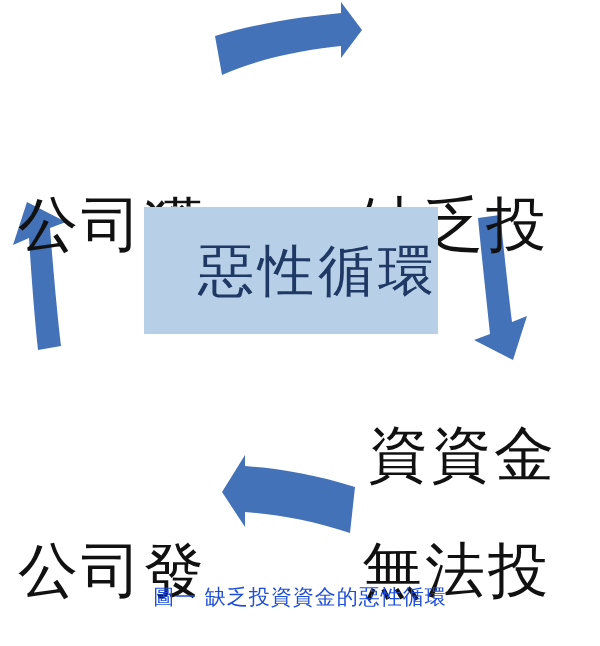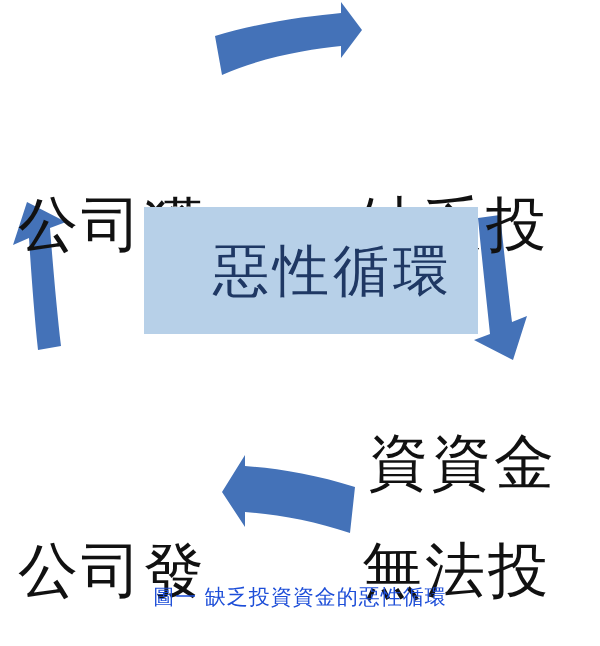--- a/index.html
+++ b/index.html
@@ -41,21 +41,20 @@
     text-align: left;
   }
   
   #label-top-right {
     left: 360px;
     top: 32px;
     text-align: left;
   }
   #label-top-right .row.indent {
     padding-left: 8px;
-    margin-top: 8px;
   }
   
   #label-bottom-left {
     left: 18px;
     top: 378px;
     text-align: left;
   }
   
   #label-bottom-right {
     left: 362px;
@@ -66,22 +65,21 @@
   
   #center-box {
     position: absolute;
     left: 144px;
     top: 207px;
     width: 294px;
     height: 127px;
     background: #b7d0e8;
     display: flex;
     align-items: center;
-    justify-content: center;
-    padding-left: 40px;
+    justify-content: flex-end;
   }
   #center-box-text {
     font-family: "DejaVu Serif", "Liberation Serif", serif;
     color: #1f3864;
     font-size: 56px;
     letter-spacing: 4px;
     white-space: pre;
     line-height: 1;
     padding-left: 4px;
   }

